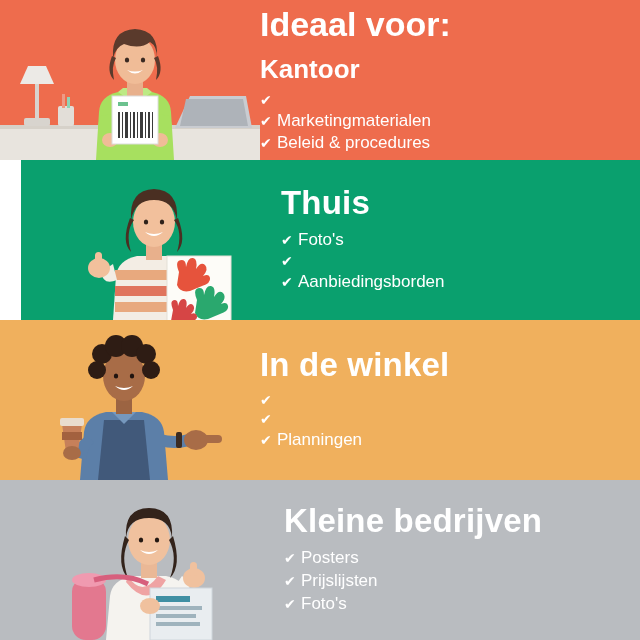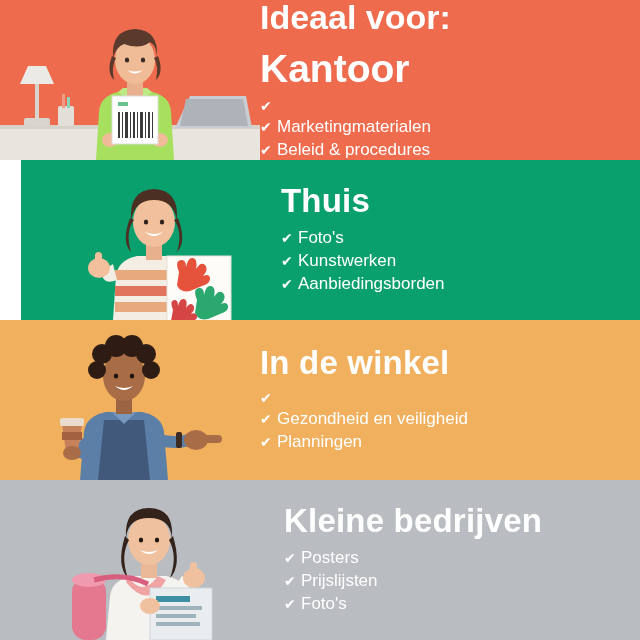--- a/index.html
+++ b/index.html
@@ -54,21 +54,21 @@
   }
   .band-title {
     font-size: 33px;
     font-weight: bold;
     letter-spacing: 0.2px;
     line-height: 1.05;
     margin: 0 0 8px 0;
     color: #ffffff;
   }
   .headline {
-    font-size: 39px;
+    font-size: 26px;
     font-weight: bold;
     margin: 0 0 6px 0;
     color: #ffffff;
   }
   .bullets {
     list-style: none;
     margin: 0;
     padding: 0;
   }
   .bullets li {
@@ -215,21 +215,20 @@
     </div>
     <div class="text">
       <div class="band-title">Thuis</div>
       <ul class="bullets">
         <li>
             <span class="check">✔</span>
             <span>Foto's</span>
           </li>
         <li>
             <span class="check">✔</span>
-            <span>Kunstwerken</span>
           </li>
         <li>
             <span class="check">✔</span>
             <span>Aanbiedingsborden</span>
           </li>
       </ul>
     </div>
   </div>
 
   <div class="band band-3">
@@ -274,21 +273,20 @@
       </svg>
     </div>
     <div class="text">
       <div class="band-title">In de winkel</div>
       <ul class="bullets">
         <li>
             <span class="check">✔</span>
           </li>
         <li>
             <span class="check">✔</span>
-            <span>Gezondheid en veiligheid</span>
           </li>
         <li>
             <span class="check">✔</span>
             <span>Planningen</span>
           </li>
       </ul>
     </div>
   </div>
 
   <div class="band band-4">

